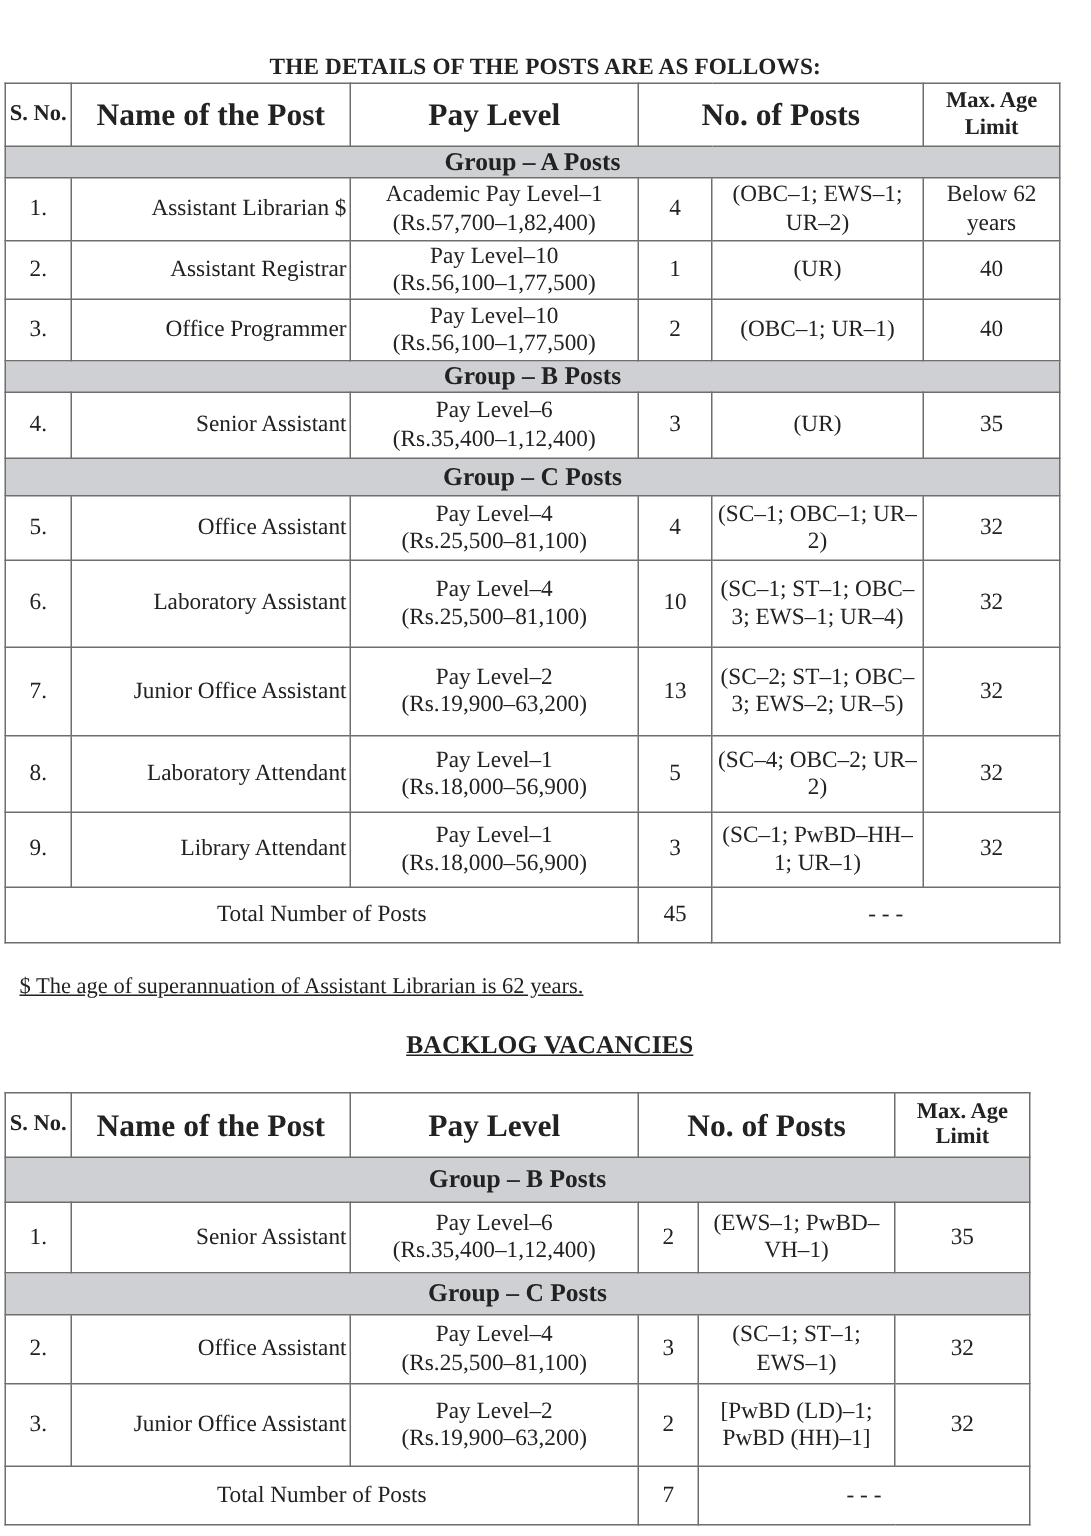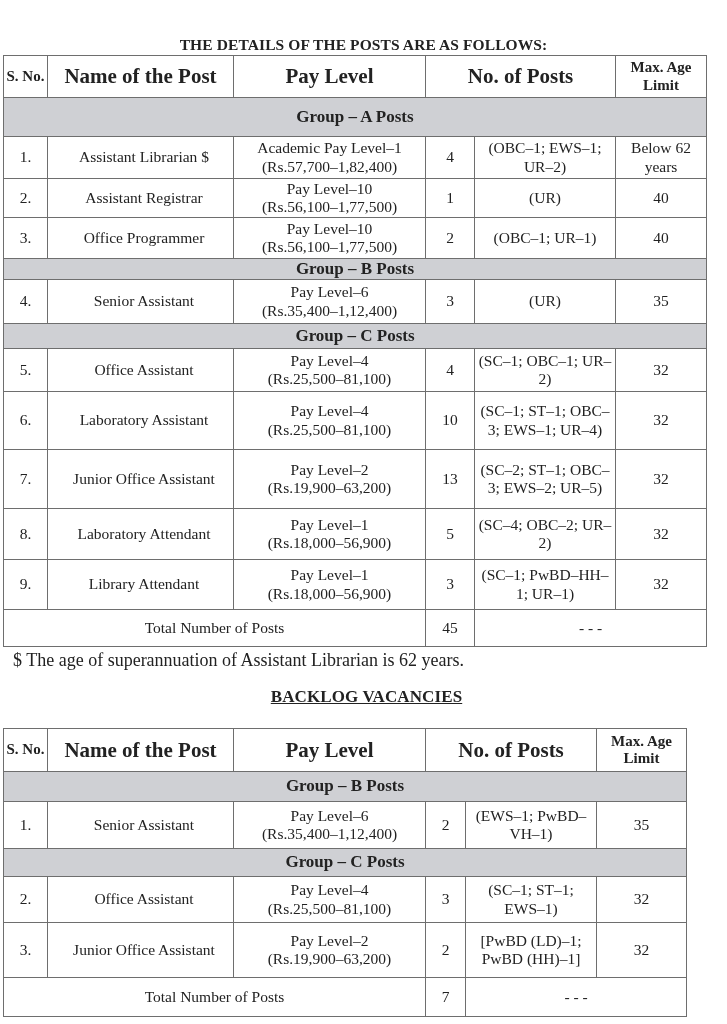--- a/index.html
+++ b/index.html
@@ -9,33 +9,33 @@
     color: #222;
   }
   .title {
     position: absolute; left: 0; width: 727px; text-align: center;
     font-weight: bold; font-size: 15.5px; letter-spacing: 0.1px;
   }
   #t1-title { top: 16px; margin-top: 20px; }
   #t2-title { top: 687px; text-decoration: underline; font-size: 17px; left: 3px; }
   .footnote {
     position: absolute; left: 13px; top: 650px;
-    font-size: 18px; 
+    font-size: 15px; text-decoration: underline;
   }
   table {
     position: absolute; border-collapse: collapse; table-layout: fixed;
     font-size: 15.5px; line-height: 1.18;
   }
   td, th {
     border: 1.3px solid #6e6e6e; text-align: center; vertical-align: middle;
     padding: 0 2px; overflow: hidden;
   }
   th { font-weight: bold; font-size: 21px; }
   th.small { font-size: 15px; line-height: 1.15; }
-  td.name { text-align: center; padding-left: 9px; }
+  td.name { text-align: right; padding-left: 9px; }
   tr.group td { background: #cfd0d4; font-weight: bold; font-size: 17px; }
   tr.total td { font-weight: normal; }
   #table-1 { left: 3px; top: 55px; width: 703px; }
   #table-2 { left: 3px; top: 728px; width: 683px; }
 </style>
 </head>
 <body>
 
 <div id="t1-title" class="title">THE DETAILS OF THE POSTS ARE AS FOLLOWS:</div>
 
@@ -50,21 +50,21 @@
   </colgroup>
   <tbody>
       <tr style="height:42px">
     <th class="small">S. No.</th>
     <th>Name of the Post</th>
     <th>Pay Level</th>
     <th colspan="2">No. of Posts</th>
     <th class="small">Max. Age Limit</th>
   </tr>
 
-  <tr class="group" style="height:39px">
+  <tr class="group" style="height:21px">
     <td colspan="6">Group – A Posts</td>
   </tr>
   <tr style="height:42px">
     <td>1.</td>
     <td class="name">Assistant Librarian $</td>
     <td>
           <div>Academic Pay Level–1</div>
           <div>(Rs.57,700–1,82,400)</div>
         </td>
     <td>4</td>

